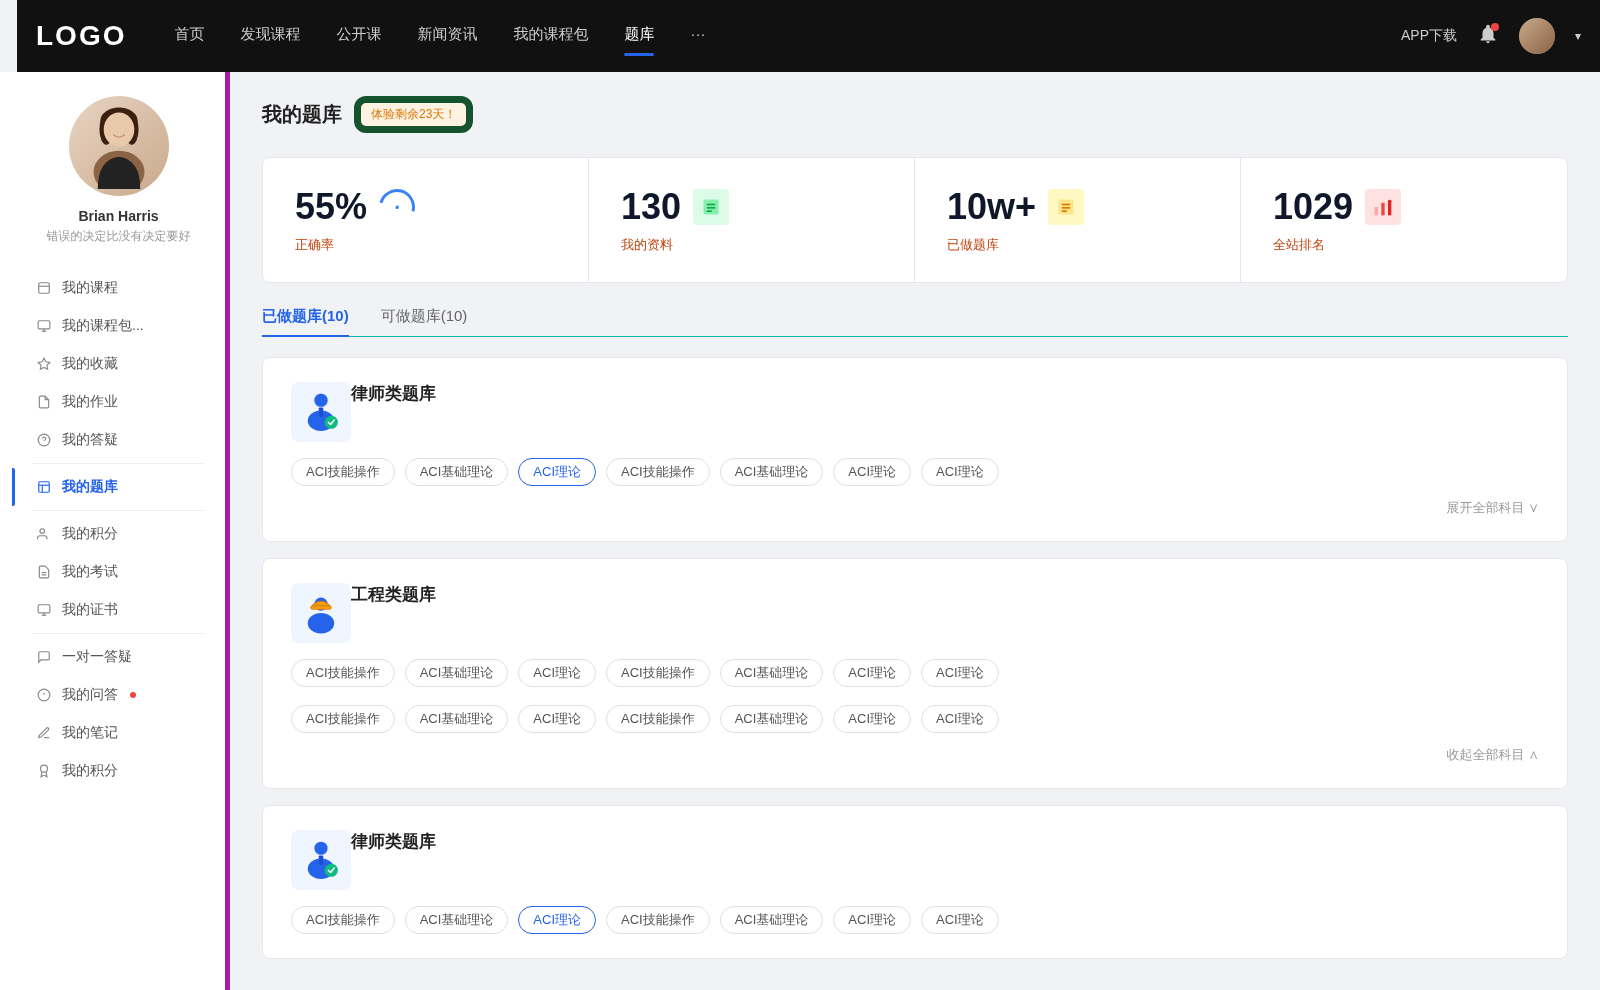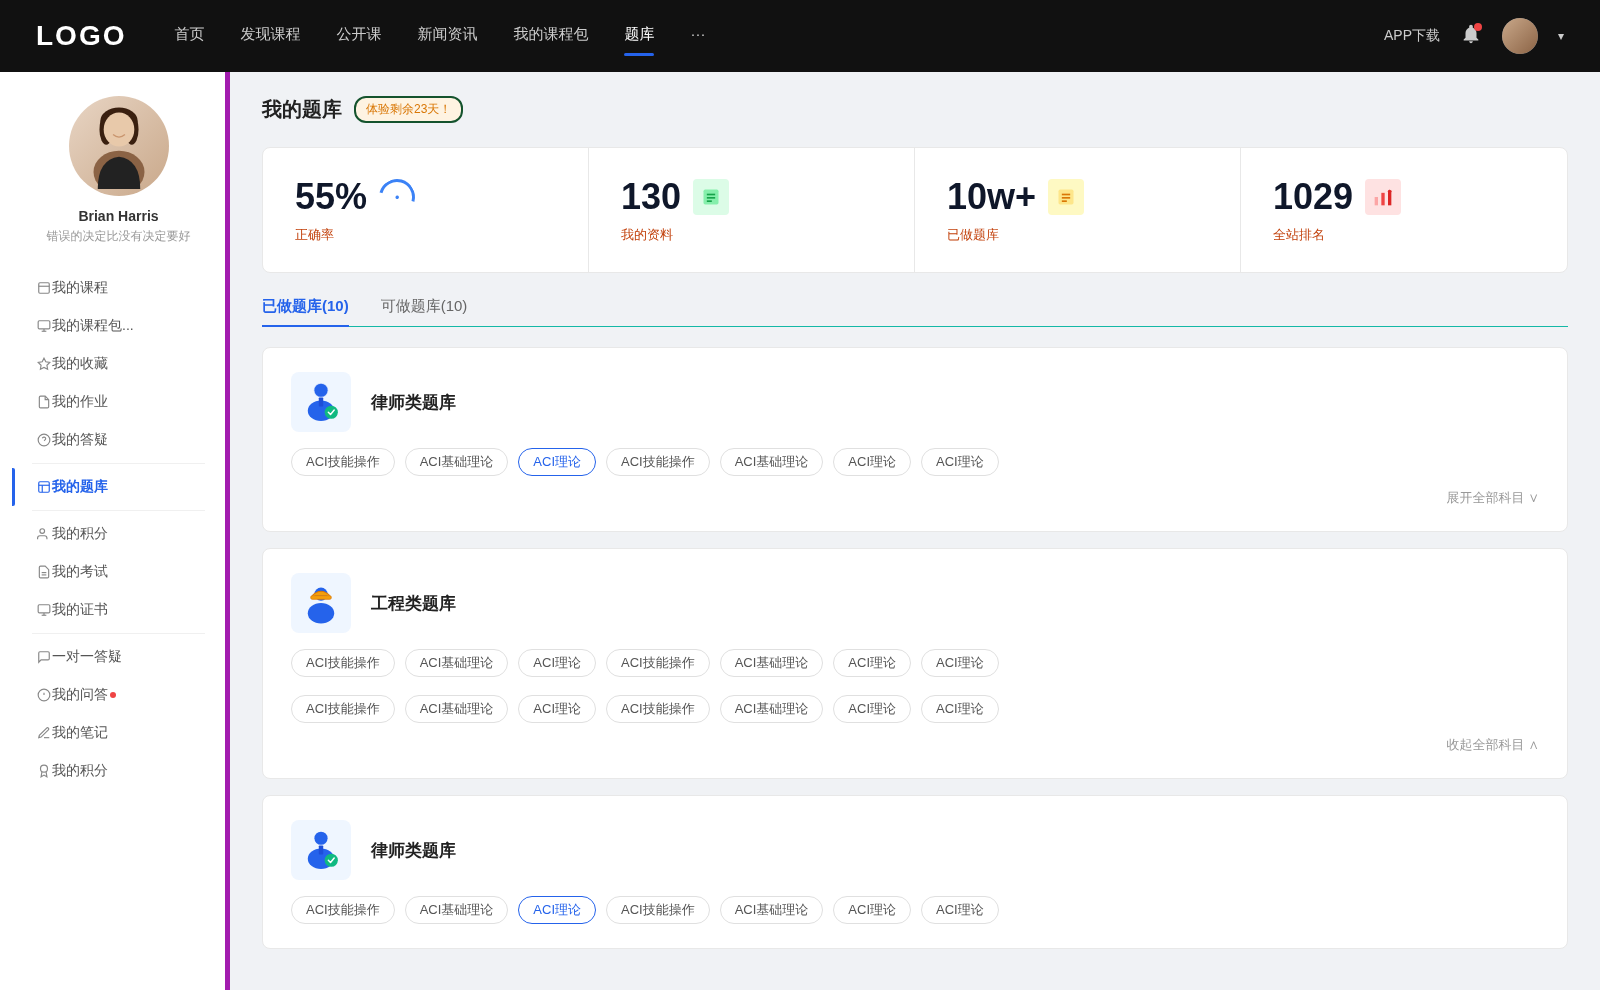--- a/index.html
+++ b/index.html
@@ -4,22 +4,22 @@
   <style>
     * { box-sizing: border-box; margin: 0; padding: 0; }
     body { font-family: -apple-system, BlinkMacSystemFont, 'PingFang SC', 'Microsoft YaHei', sans-serif; background: #f0f2f5; min-height: 990px; }
 
     
     .navbar {
       background: #111;
       height: 72px;
       display: flex;
       align-items: center;
-      padding: 0 36px;
-      position: sticky; top: 0; z-index: 100;
+      padding: 0 19px;
+      position: sticky; top: 0; z-index: 100; margin-left: 17px;
     }
     .navbar-logo {
       font-size: 28px; font-weight: 900; color: #fff; letter-spacing: 2px; margin-right: 48px;
     }
     .navbar-links { display: flex; gap: 36px; flex: 1; }
     .navbar-link {
       color: #ccc; font-size: 15px; cursor: pointer; text-decoration: none; position: relative; padding-bottom: 4px;
     }
     .navbar-link.active { color: #fff; }
     .navbar-link.active::after {
@@ -50,40 +50,40 @@
     .sidebar-avatar-placeholder {
       width: 100%; height: 100%;
       background: linear-gradient(135deg, #e8d5c4 0%, #c9a88a 100%);
       display: flex; align-items: center; justify-content: center;
     }
     .sidebar-name { font-size: 14px; font-weight: 600; color: #333; margin-bottom: 4px; }
     .sidebar-motto { font-size: 12px; color: #999; }
 
     .sidebar-menu { padding: 4px 0; }
     .sidebar-item {
-      display: flex; align-items: center; gap: 0;
+      display: flex; align-items: center; gap: 10px;
       padding: 10px 24px; cursor: pointer; font-size: 14px; color: #555;
       position: relative;
     }
     .sidebar-item.active { color: #2563eb; font-weight: 600; }
     .sidebar-item.active::before {
       content: ''; position: absolute; left: 0; top: 0; bottom: 0; width: 3px; background: #2563eb; border-radius: 0 2px 2px 0;
     }
     .sidebar-item-icon { width: 16px; height: 16px; display: flex; align-items: center; justify-content: center; flex-shrink: 0; }
     .sidebar-divider { height: 1px; background: #f0f0f0; margin: 4px 20px; }
     .dot-red { display: inline-block; width: 6px; height: 6px; background: #ef4444; border-radius: 50%; margin-left: 2px; }
 
     
     .main { flex: 1; padding: 24px 32px; overflow-y: auto; }
 
     
     .page-header { display: flex; align-items: center; gap: 12px; margin-bottom: 24px; }
     .page-title { font-size: 20px; font-weight: 700; color: #222; }
     .trial-badge {
-      background: #fef3e2; border: 2px solid #14532d; color: #d97706;
+      background: #fef3e2; border: 7px solid #14532d; color: #d97706;
       font-size: 12px; padding: 3px 10px; border-radius: 12px;
     }
 
     
     .stats-row {
       display: grid; grid-template-columns: repeat(4, 1fr);
       background: #fff; border-radius: 8px; margin-bottom: 24px;
       border: 1px solid #e8e8e8;
     }
     .stat-item {
@@ -110,21 +110,21 @@
     .tab-item.active { color: #2563eb; font-weight: 600; }
     .tab-item.active::after {
       content: ''; position: absolute; bottom: -1px; left: 0; right: 0; height: 2px; background: #2563eb;
     }
 
     
     .bank-section {
       background: #fff; border-radius: 8px; border: 1px solid #e8e8e8;
       margin-bottom: 16px; padding: 24px 28px;
     }
-    .bank-header { display: flex; align-items: center; gap: 20px; margin-bottom: 16px; }
+    .bank-header { display: flex; margin-bottom: 16px; }
     .bank-icon {
       width: 60px; height: 60px; background: #eff6ff; border-radius: 8px;
       display: flex; align-items: center; justify-content: center;
     }
     .bank-title { font-size: 17px; font-weight: 600; color: #222; }
     .bank-tags { display: flex; flex-wrap: wrap; gap: 10px; }
     .tag {
       font-size: 13px; color: #555; padding: 4px 14px;
       border: 1px solid #e0e0e0; border-radius: 16px; cursor: pointer;
     }

